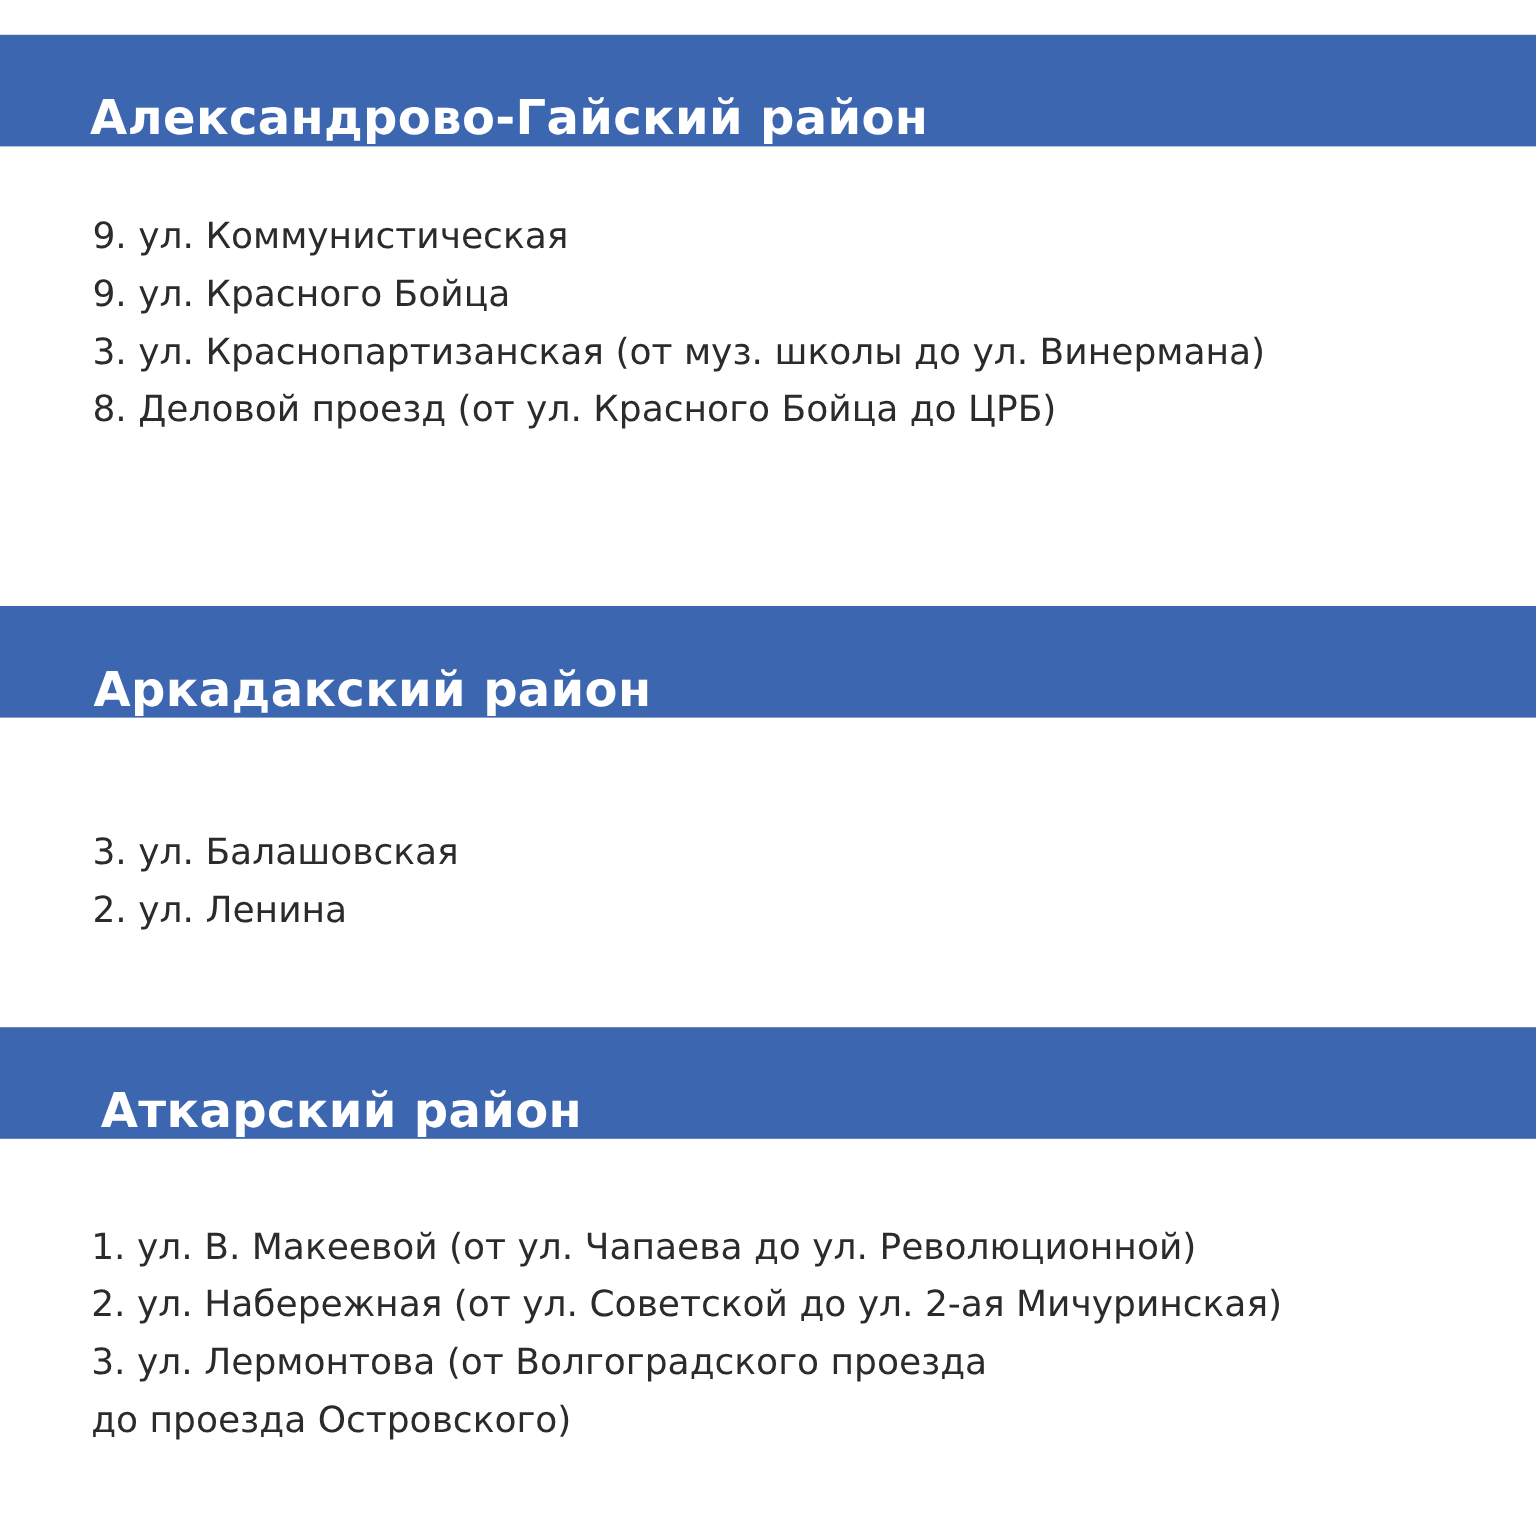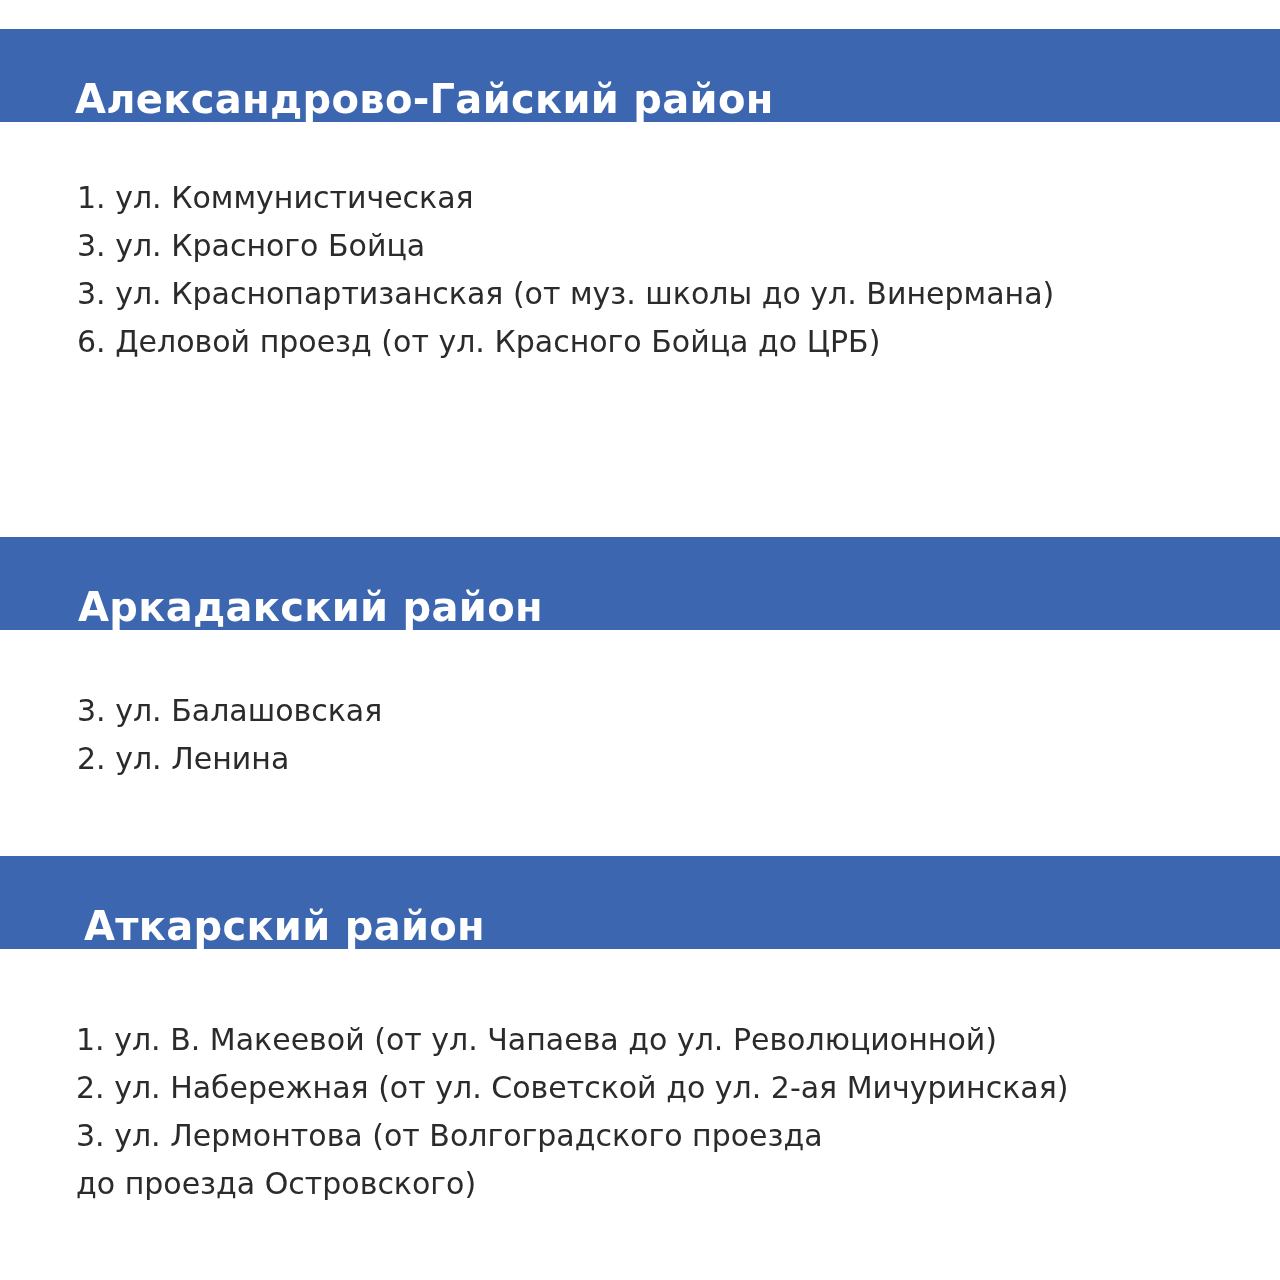--- a/index.html
+++ b/index.html
@@ -22,27 +22,27 @@
   }
   .list li { white-space: pre; }
 </style>
 </head>
 <body>
 
 <div class="band" style="top:29px;">
   <h2 style="margin-left:75px;">Александрово-Гайский район</h2>
 </div>
 <ul class="list" style="top:174px;">
-  <li>1. ул. Коммунистическая</li>
-  <li>3. ул. Красного Бойца</li>
+  <li>9. ул. Коммунистическая</li>
+  <li>9. ул. Красного Бойца</li>
   <li>3. ул. Краснопартизанская (от муз. школы до ул. Винермана)</li>
-  <li>6. Деловой проезд (от ул. Красного Бойца до ЦРБ)</li>
+  <li>8. Деловой проезд (от ул. Красного Бойца до ЦРБ)</li>
 </ul>
 
-<div class="band" style="top:537px;">
+<div class="band" style="top:505px;">
   <h2 style="margin-left:78px;">Аркадакский район</h2>
 </div>
 <ul class="list" style="top:687px;">
   <li>3. ул. Балашовская</li>
   <li>2. ул. Ленина</li>
 </ul>
 
 <div class="band" style="top:856px;">
   <h2 style="margin-left:84px;">Аткарский район</h2>
 </div>

